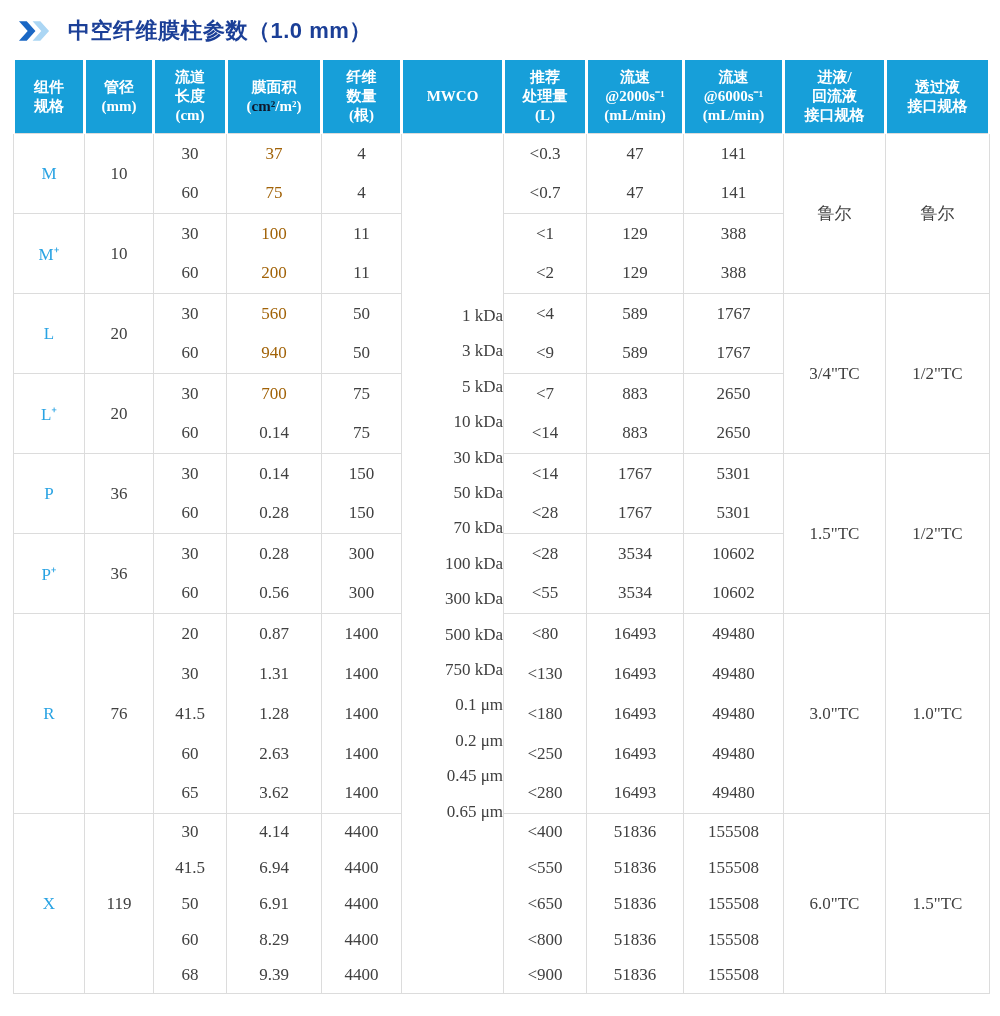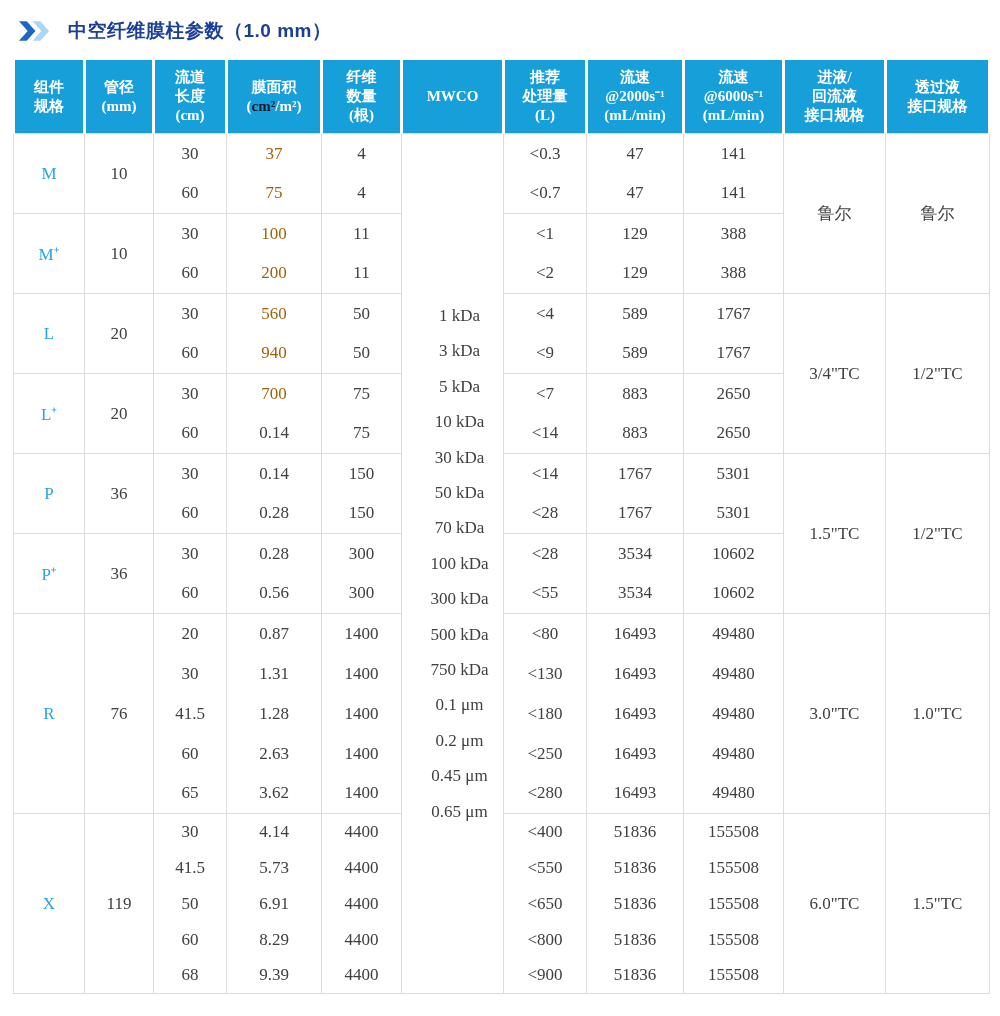--- a/index.html
+++ b/index.html
@@ -6,21 +6,21 @@
   html, body { background: #ffffff; }
   body {
     width: 1000px; height: 1016px;
     font-family: "Liberation Sans", "DejaVu Sans", sans-serif;
     overflow: hidden;
   }
   .page { padding: 14px 12px 0 12px; }
 
   .title-row { display: flex; align-items: center; gap: 17px; padding: 2px 0 12px 6px; height: 43px; }
   .chev { flex: 0 0 auto; display: block; }
-  .title { font-size: 19px; font-weight: bold; color: #1b3f97; letter-spacing: 0.5px; }
+  .title { font-size: 22px; font-weight: bold; color: #1b3f97; letter-spacing: 0.5px; }
 
   table.params {
     width: 976px;
     border-collapse: collapse;
     table-layout: fixed;
     border: 1px solid #dcdcdc;
     font-family: Liberation Serif, serif;
   }
   thead tr { height: 75px; }
   th {
@@ -45,21 +45,21 @@
     border-right: 1px solid #dcdcdc;
     text-align: center;
     vertical-align: middle;
     font-size: 17px;
     color: #404040;
   }
   tbody tr.gs td { border-top: 1px solid #dcdcdc; }
   td.spec { color: #29a3e3; }
   td.red { color: #a16207; }
   td.mwco {
-    text-align: center;
+    text-align: right;
     padding-left: 14px;
     white-space: pre-line;
     line-height: 35.4px;
   }
 </style>
 </head>
 <body>
 
 <div class="page">
 
@@ -296,21 +296,21 @@
           <td>4.14</td>
           <td>4400</td>
           <td>&lt;400</td>
           <td>51836</td>
           <td>155508</td>
           <td class="port" rowspan="5">6.0"TC</td>
           <td class="port" rowspan="5">1.5"TC</td>
         </tr>
         <tr class="g7">
           <td>41.5</td>
-          <td>5.73</td>
+          <td>6.94</td>
           <td>4400</td>
           <td>&lt;550</td>
           <td>51836</td>
           <td>155508</td>
         </tr>
         <tr class="g7">
           <td>50</td>
           <td>6.91</td>
           <td>4400</td>
           <td>&lt;650</td>

